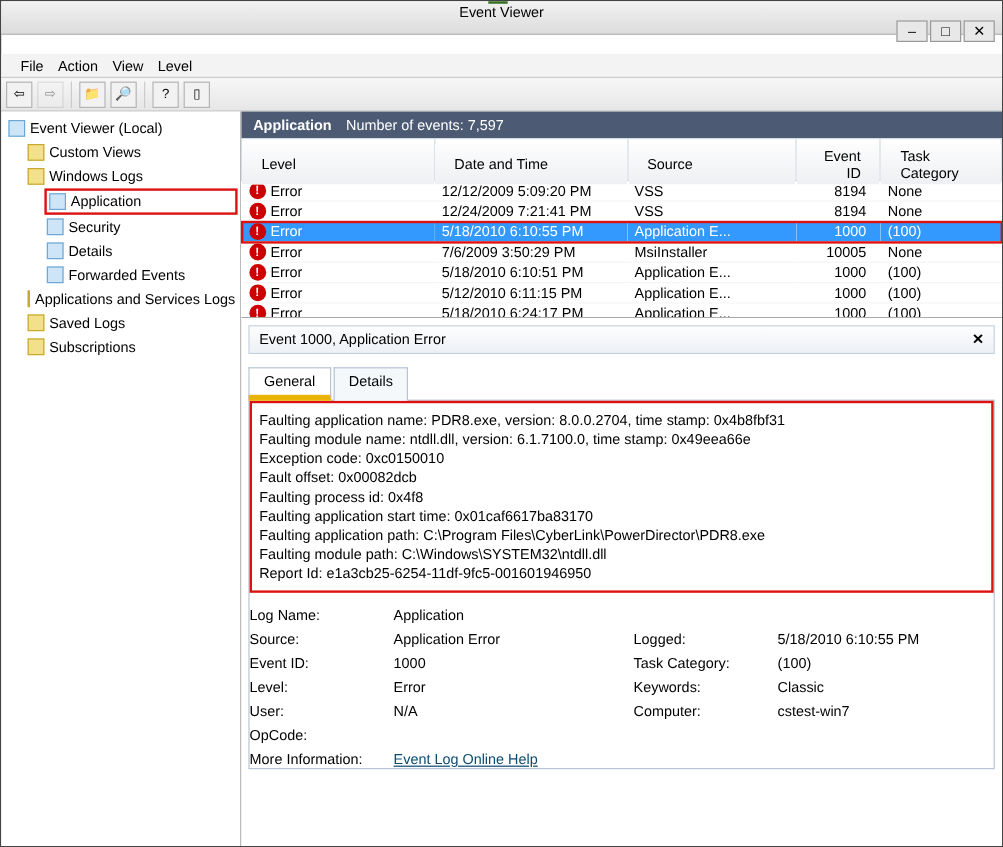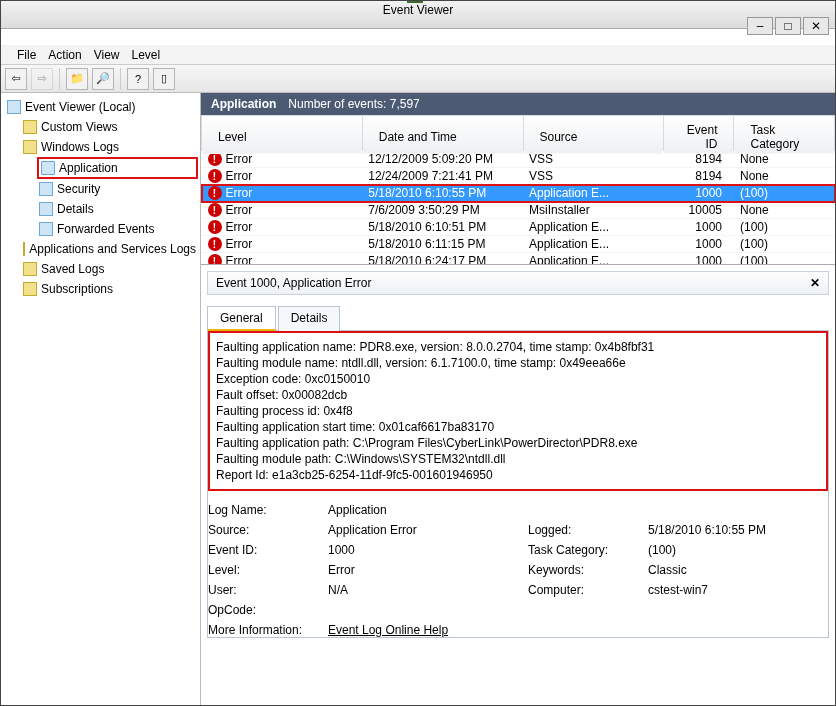--- a/index.html
+++ b/index.html
@@ -50,26 +50,26 @@
 .grid .erricon { width:14px;height:14px;border-radius:50%; background:#c00; display:inline-flex;align-items:center;justify-content:center;color:#fff;font-weight:bold; font-size:10px;}
 .sel-outline { outline:2px solid #d11; outline-offset:-1px;}
 .col-level{width:160px;} .col-date{width:160px;} .col-src{width:140px;} .col-eid{width:70px; text-align:right;} .col-cat{width:100px;}
 .grid td.eid{text-align:right; padding-right:12px;}
 
 .detailpane { flex:1; padding:6px; overflow:auto;}
 .detailhdr { display:flex; align-items:center; background:linear-gradient(#fdfdfd,#edf1f6); border:1px solid #c7d1de; padding:4px 8px; }
 .detailhdr .close{ margin-left:auto; font-weight:bold; cursor:default;}
 .tabs { display:flex; margin-top:10px; }
 .tabs .tab { border:1px solid #b8c4d4; border-bottom:none; padding:4px 12px; background:#f5f8fb; margin-right:2px; cursor:default; position:relative; top:1px;}
-.tabs .tab.active { background:#fff; border-bottom:2px solid #eab308;}
+.tabs .tab.active { background:#fff; border-bottom:5px solid #eab308;}
 .tabbody { border:1px solid #b8c4d4; background:#fff;}
 .msgbox { border:2px solid #d11; padding:6px; min-height:130px; line-height:16px; font-size:12px; margin-bottom:12px;}
 .props { display:grid; grid-template-columns: 120px 200px 120px 180px; row-gap:6px; font-size:12px;}
 .props .k{ color:#000000;}
-.props a{ color:#000000; }
+.props a{ color:#0c4a6e; }
 </style>
 </head>
 <body>
 
 <div class="titlebar">
   <span class="icon"></span>
   <span class="title">Event Viewer</span>
   <div class="wincontrols">
     <div>–</div>
     <div>□</div>
@@ -255,21 +255,21 @@
               <td class="eid">1000</td>
               <td>(100)</td>
             </tr>
             <tr>
               <td>
                 <div class="lvl">
                   <span class="erricon">!</span>
                   <span>Error</span>
                 </div>
               </td>
-              <td>5/18/2010 6:11:15 PM</td>
+              <td>5/12/2010 6:11:15 PM</td>
               <td>Application E...</td>
               <td class="eid">1000</td>
               <td>(100)</td>
             </tr>
             <tr>
               <td>
                 <div class="lvl">
                   <span class="erricon">!</span>
                   <span>Error</span>
                 </div>

